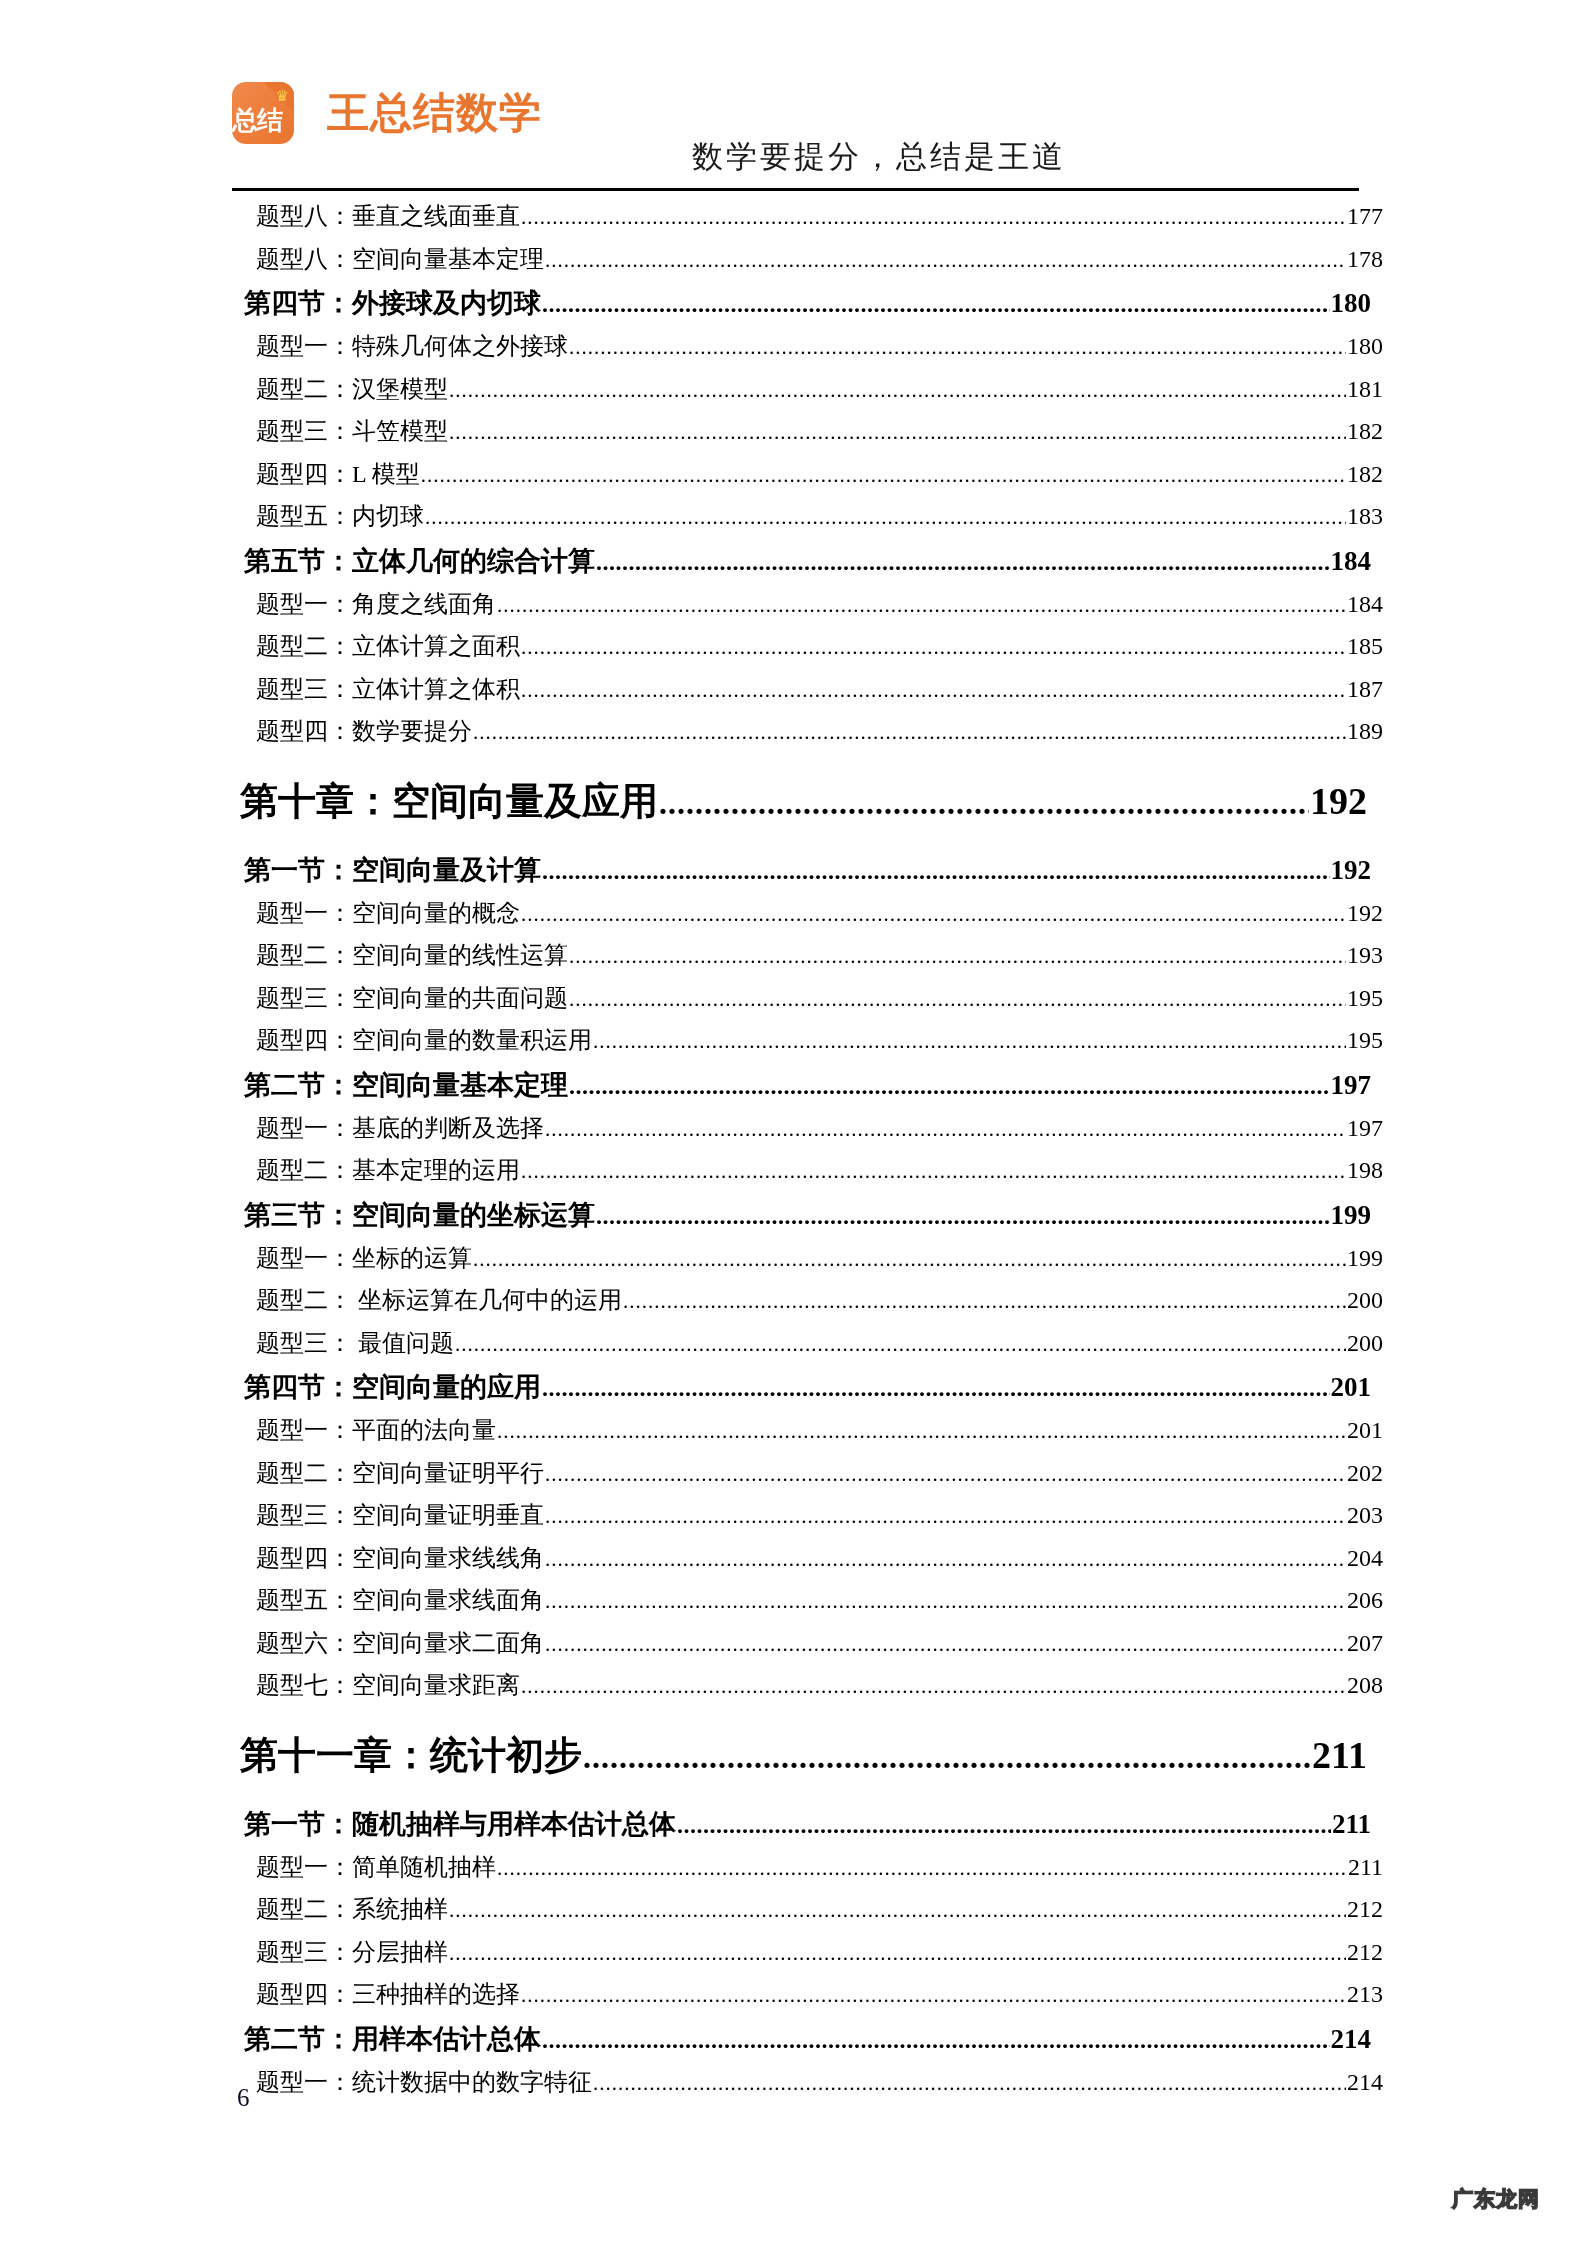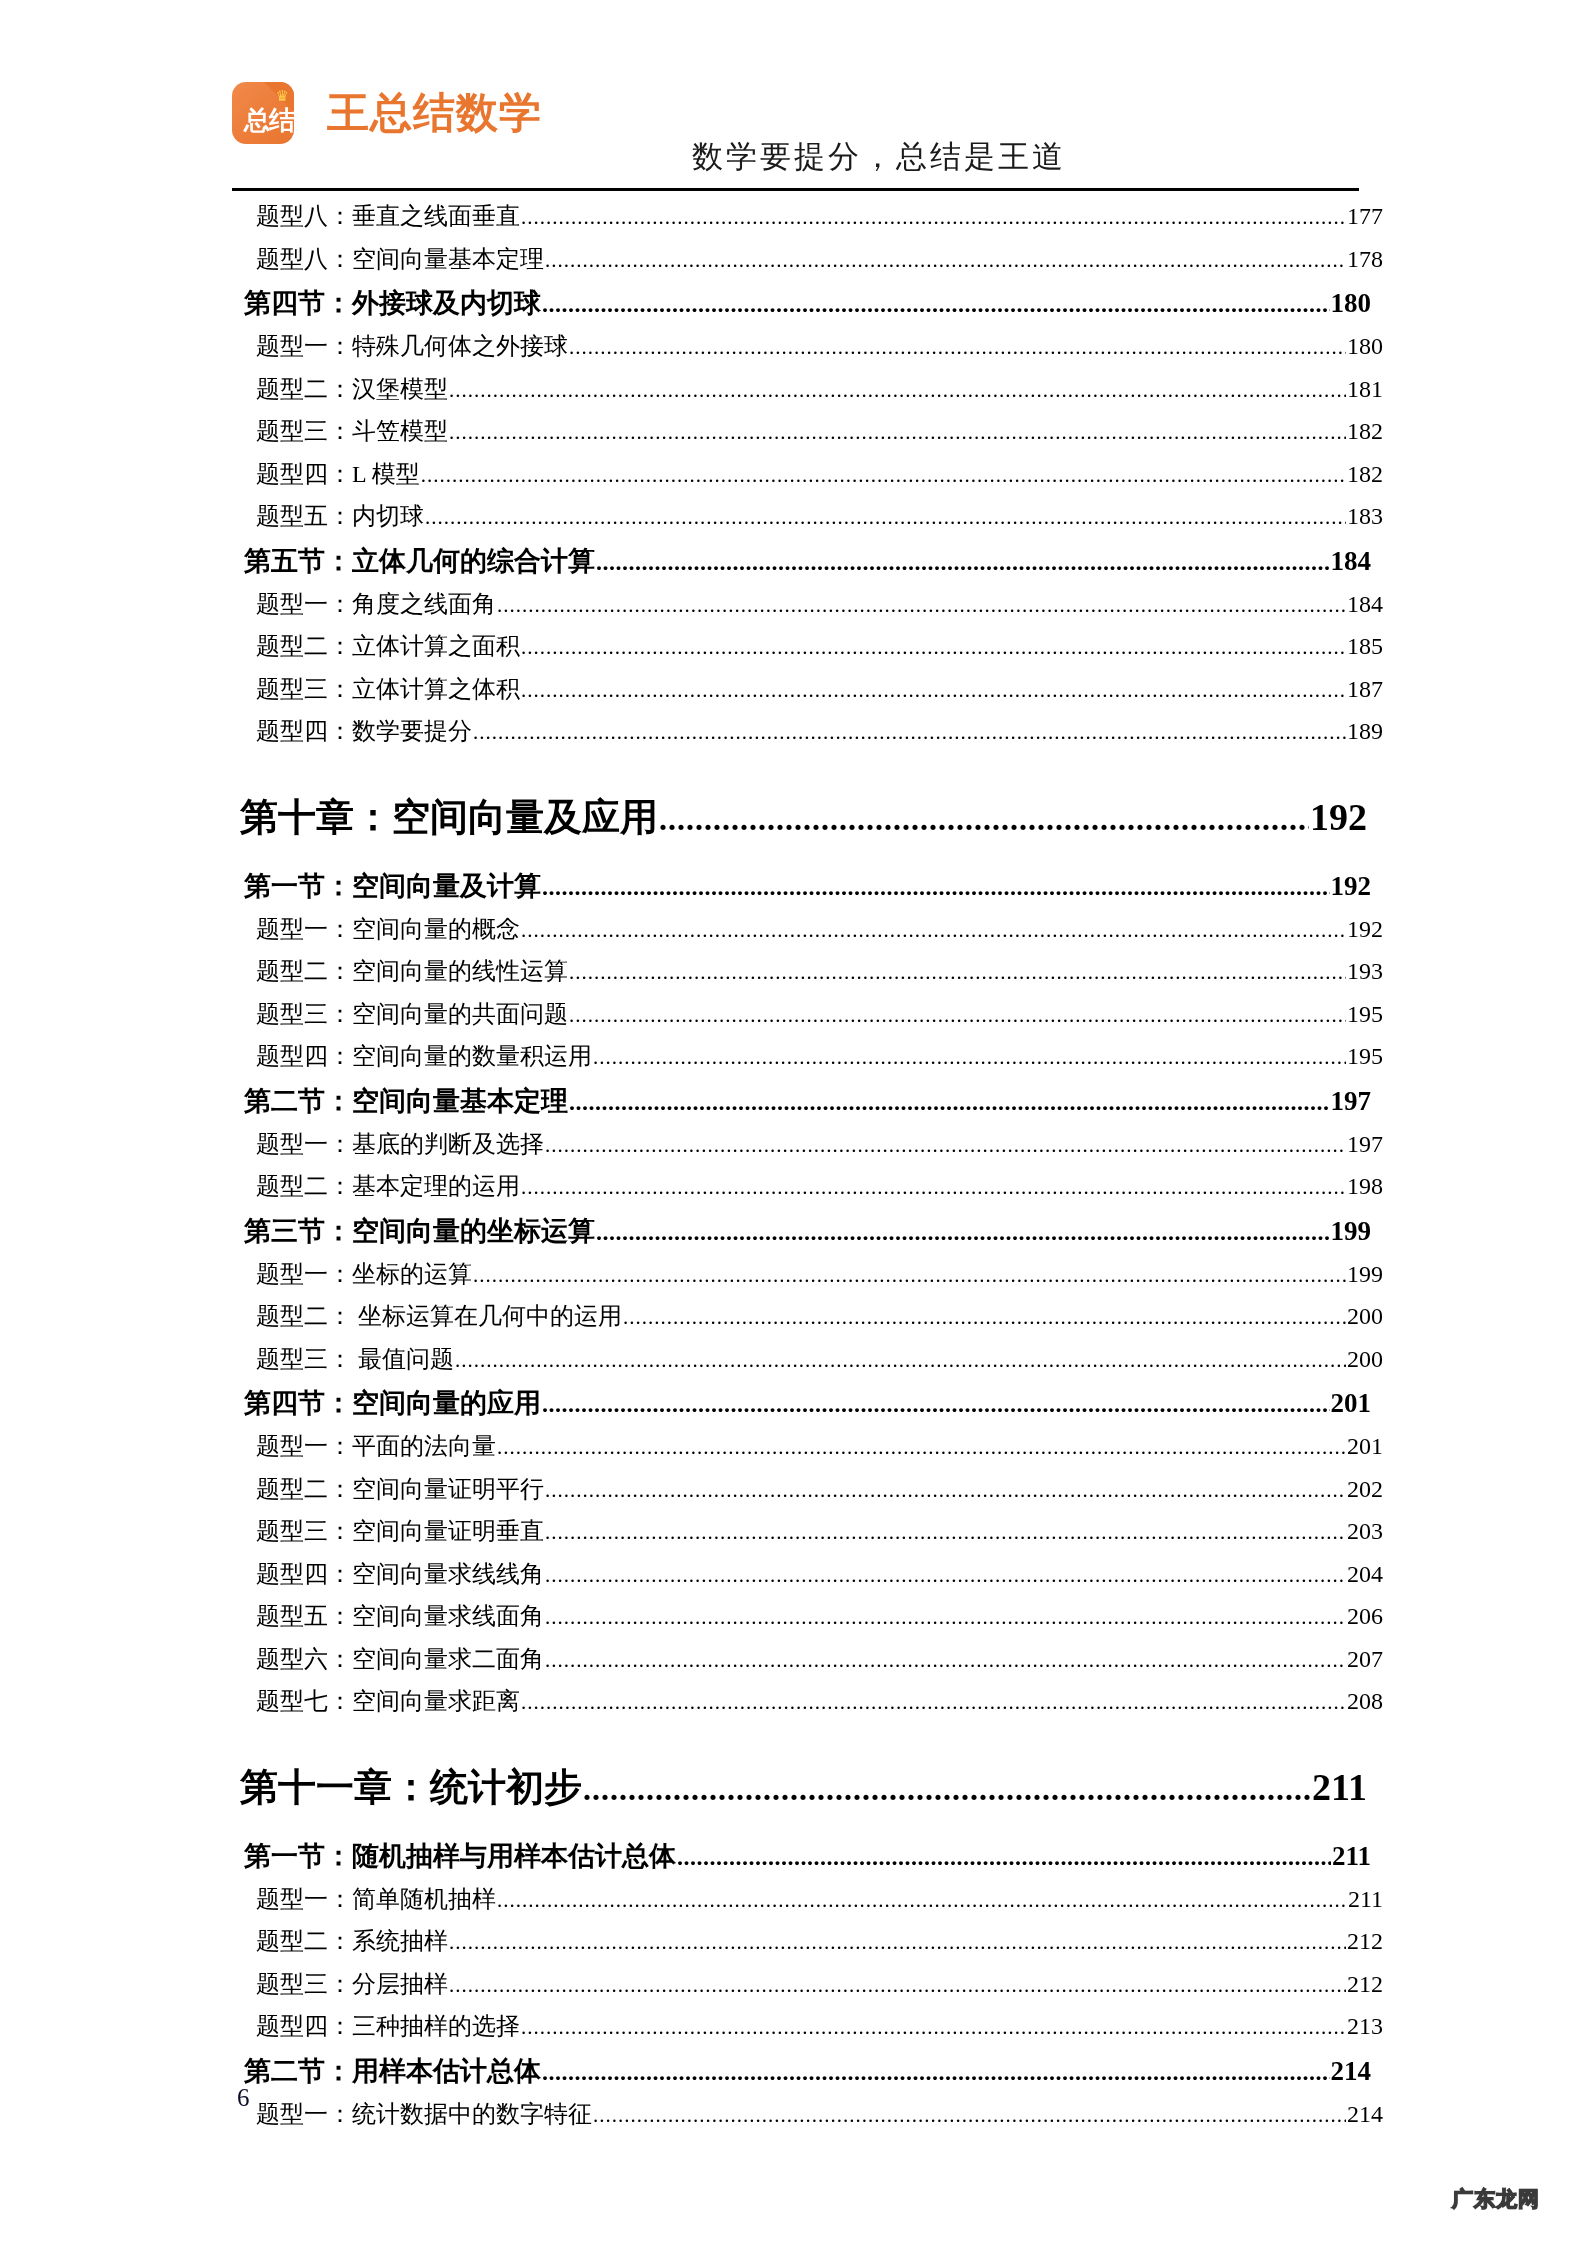--- a/index.html
+++ b/index.html
@@ -60,21 +60,21 @@
     top: 7px;
     font-size: 15px;
     line-height: 1;
     color: #ffd24d;
   }
   .logo-mark .mark-text {
     position: absolute;
     left: 0;
     right: 0;
     bottom: 6px;
-    text-align: right;
+    text-align: left;
     color: #ffffff;
     font-size: 26px;
     font-weight: bold;
     letter-spacing: -1px;
     font-family: "DejaVu Sans", "Liberation Sans", sans-serif;
   }
   .logo-word {
     font-family: "DejaVu Sans", "Liberation Sans", sans-serif;
     font-size: 42px;
     font-weight: bold;
@@ -156,21 +156,21 @@
 
   
   .lvl-chapter {
     font-size: 38px;
     line-height: 54px;
     padding-left: 8px;
     font-weight: bold;
   }
   .lvl-chapter .toc-leader::after { font-size: 32px; letter-spacing: 1px; }
   .gap-before {
-    margin-top: 36px;
+    margin-top: 20px;
   }
   .gap-after {
     margin-bottom: 18px;
   }
 
   
   .page-number {
     position: absolute;
     left: 237px;
     top: 2084px;

